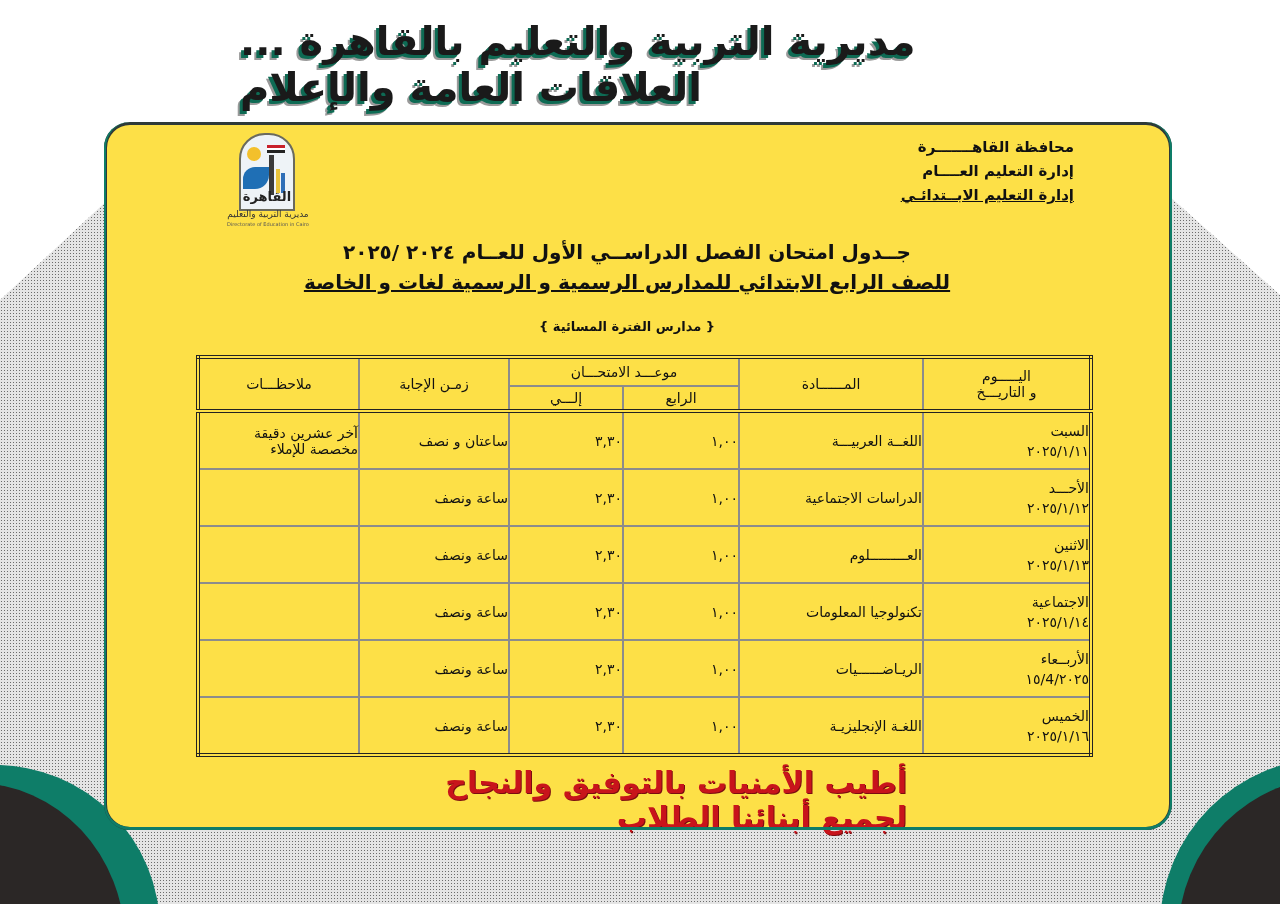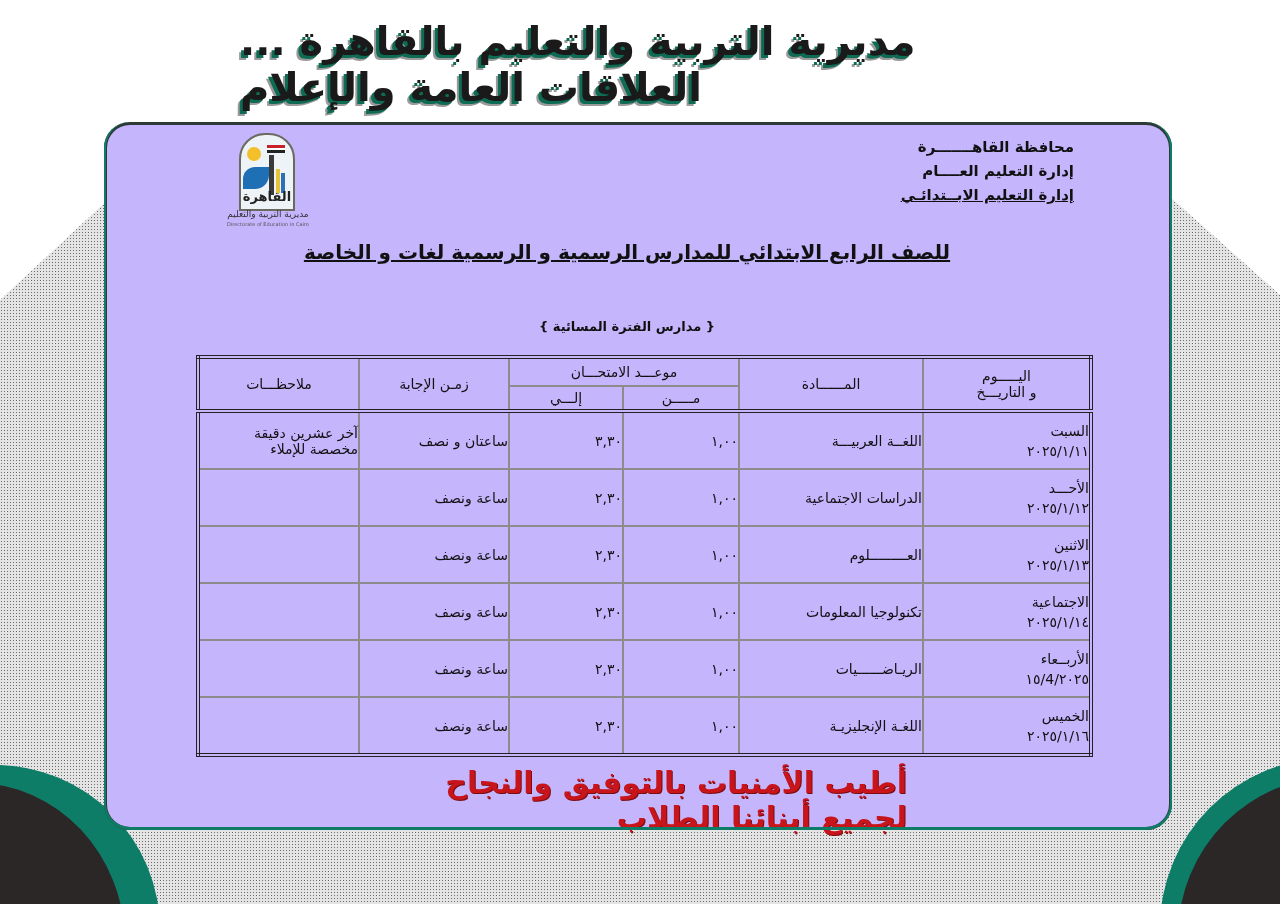--- a/index.html
+++ b/index.html
@@ -24,21 +24,21 @@
   .banner {
     position: absolute; left: 240px; top: 18px; width: 800px; height: 60px;
     text-align: left; font-size: 40px; font-weight: bold; color: #1a1a1a;
     font-family: "DejaVu Sans", sans-serif;
     text-shadow: -3px 3px 0 #0e6b54, -5px 5px 0 #9a9a9a;
     direction: rtl; letter-spacing: 1px;
   }
 
   .card {
     position: absolute; left: 104px; top: 122px; width: 1068px; height: 708px;
-    background: #c4b5fd; border: 3px solid #2f3a38; border-radius: 26px;
+    background: #fde047; border: 3px solid #2f3a38; border-radius: 26px;
     box-sizing: border-box;
   }
   .card::after {
     content: ""; position: absolute; inset: -3px; border-radius: 26px;
     border-bottom: 3px solid #0e7d68; border-left: 2px solid #0e7d68; border-right: 2px solid #0e7d68;
     pointer-events: none;
   }
 
   .dept { position: absolute; right: 95px; top: 10px; direction: rtl; text-align: right;
     font-size: 15px; font-weight: bold; color: #111; line-height: 24px; }
@@ -109,20 +109,21 @@
     <div class="ship"></div>
     <div class="tower"></div>
     <div class="bar1"></div>
     <div class="bar2"></div>
     <div class="name">القاهرة</div>
     <div class="sub">مديرية التربية والتعليم</div>
     <div class="sub-en">Directorate of Education in Cairo</div>
   </div>
 
   <div class="title">
+    <div>جــدول امتحان الفصل الدراســي الأول للعــام ٢٠٢٤ /٢٠٢٥</div>
     <div class="l2">للصف الرابع الابتدائي للمدارس الرسمية و الرسمية لغات و الخاصة</div>
   </div>
 
   <div class="period">{ مدارس الفترة المسائية }</div>
 
   <table class="sched">
     <colgroup>
       <col style="width:168px">
         <col style="width:184px">
         <col style="width:116px">
@@ -135,21 +136,21 @@
         <th rowspan="2">
           <div>اليـــــوم</div>
           <div>و التاريـــخ</div>
         </th>
         <th rowspan="2">المــــــادة</th>
         <th colspan="2">موعـــد الامتحـــان</th>
         <th rowspan="2">زمـن الإجابة</th>
         <th rowspan="2">ملاحظـــات</th>
       </tr>
       <tr class="h2">
-        <th>مـــــن</th>
+        <th>الرابع</th>
         <th>إلـــي</th>
       </tr>
     </thead>
     <tbody>
       <tr>
         <td class="day">
             <div>السبت</div>
             <div class="date">٢٠٢٥/١/١١</div>
           </td>
         <td>اللغــة العربيـــة</td>

